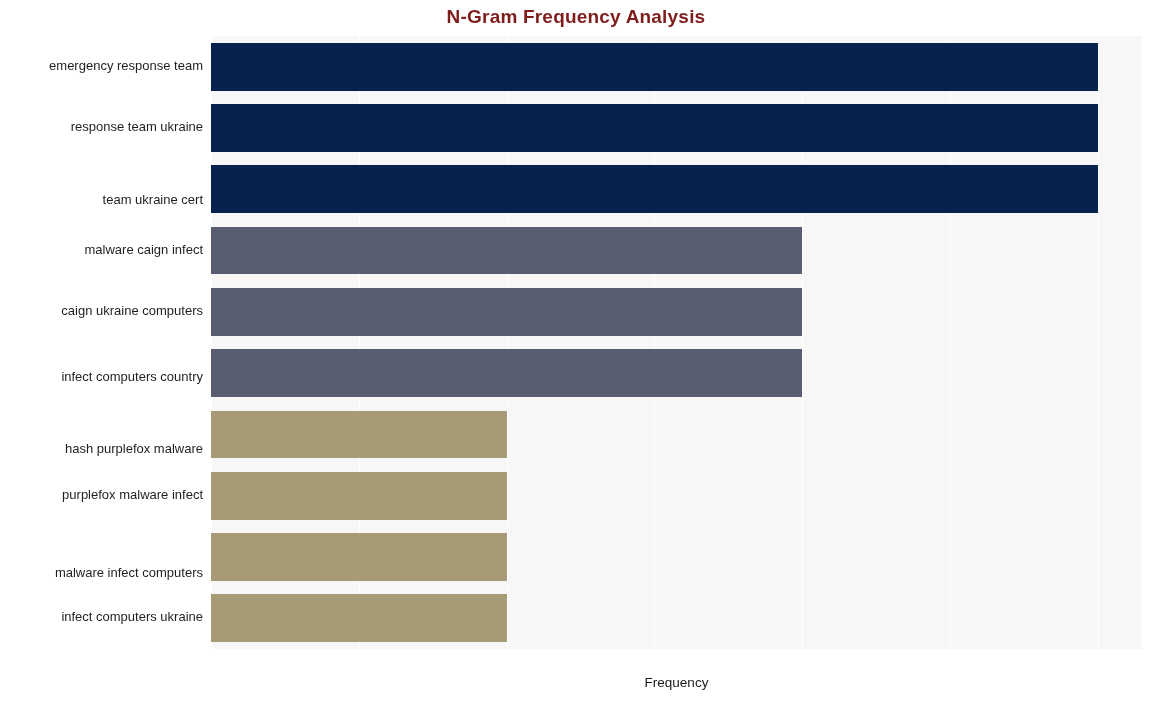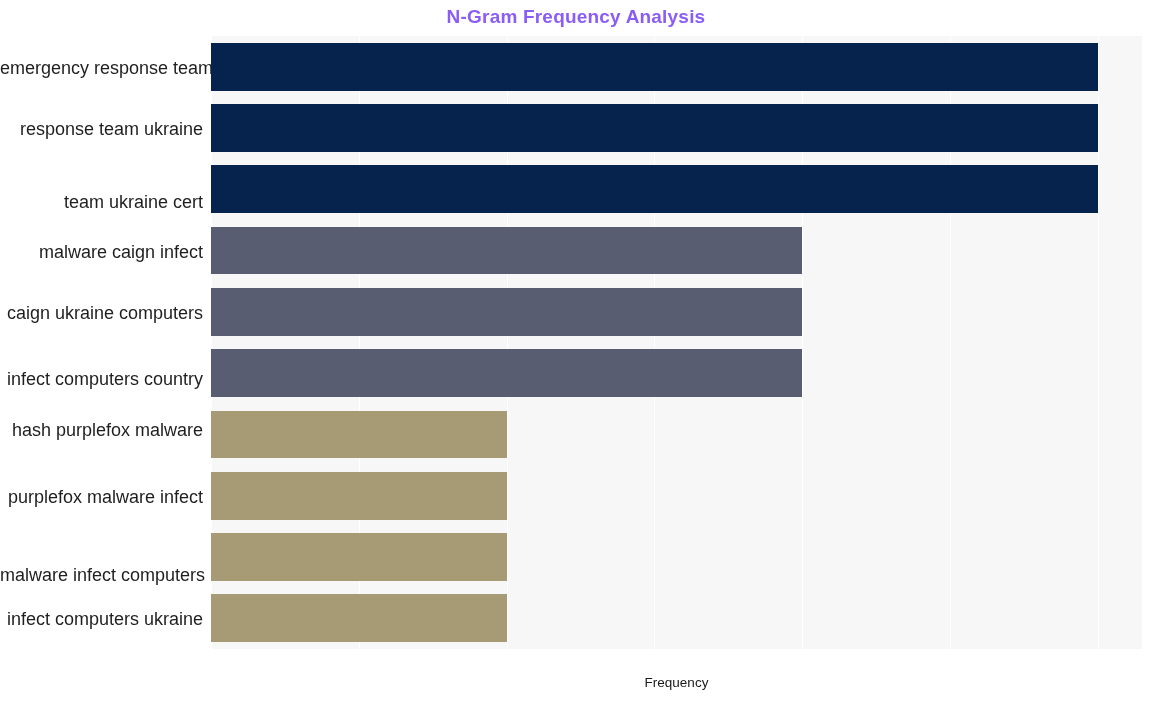--- a/index.html
+++ b/index.html
@@ -20,21 +20,21 @@
     box-sizing: border-box;
   }
   .chart-title {
     position: absolute;
     left: 0;
     top: 6px;
     width: 1152px;
     text-align: center;
     font-size: 19px;
     font-weight: bold;
-    color: #8b5cf6;
+    color: #7f1d1d;
     letter-spacing: 0.2px;
   }
   
   .plot-area {
     position: absolute;
     left: 211px;
     top: 36px;
     width: 931px;
     height: 613px;
     background: #f7f7f7;
@@ -71,21 +71,21 @@
     left: 0;
     top: 36px;
     width: 203px;
     height: 613px;
   }
   .ytick {
     position: absolute;
     right: 0;
     width: 203px;
     text-align: right;
-    font-size: 18px;
+    font-size: 13px;
     color: #1f1f1f;
     white-space: nowrap;
   }
   .xticks {
     position: absolute;
     left: 211px;
     top: 652px;
     width: 931px;
     height: 20px;
   }
@@ -114,21 +114,21 @@
 
   <div class="chart-title">N-Gram Frequency Analysis</div>
 
   <div class="ylabels">
       <div class="ytick" style="top: 21.65px;">emergency response team</div>
       <div class="ytick" style="top: 82.95px;">response team ukraine</div>
       <div class="ytick" style="top: 144.25px; margin-top: 12px;">team ukraine cert</div>
       <div class="ytick" style="top: 205.55px;">malware caign infect</div>
       <div class="ytick" style="top: 266.85px;">caign ukraine computers</div>
       <div class="ytick" style="top: 333px;">infect computers country</div>
-      <div class="ytick" style="top: 384px;">hash purplefox malware</div>
+      <div class="ytick" style="top: 405px;">hash purplefox malware</div>
       <div class="ytick" style="top: 450.75px;">purplefox malware infect</div>
       <div class="ytick" style="top: 529px;">malware infect computers</div>
       <div class="ytick" style="top: 573.35px; margin-left: 36px;">infect computers ukraine</div>
     </div>
 
   <div class="plot-area">
     <div class="gridlines">
         <div class="vgrid" style="left: 0px;"></div>
         <div class="vgrid" style="left: 147.778px;"></div>
         <div class="vgrid" style="left: 295.556px;"></div>

